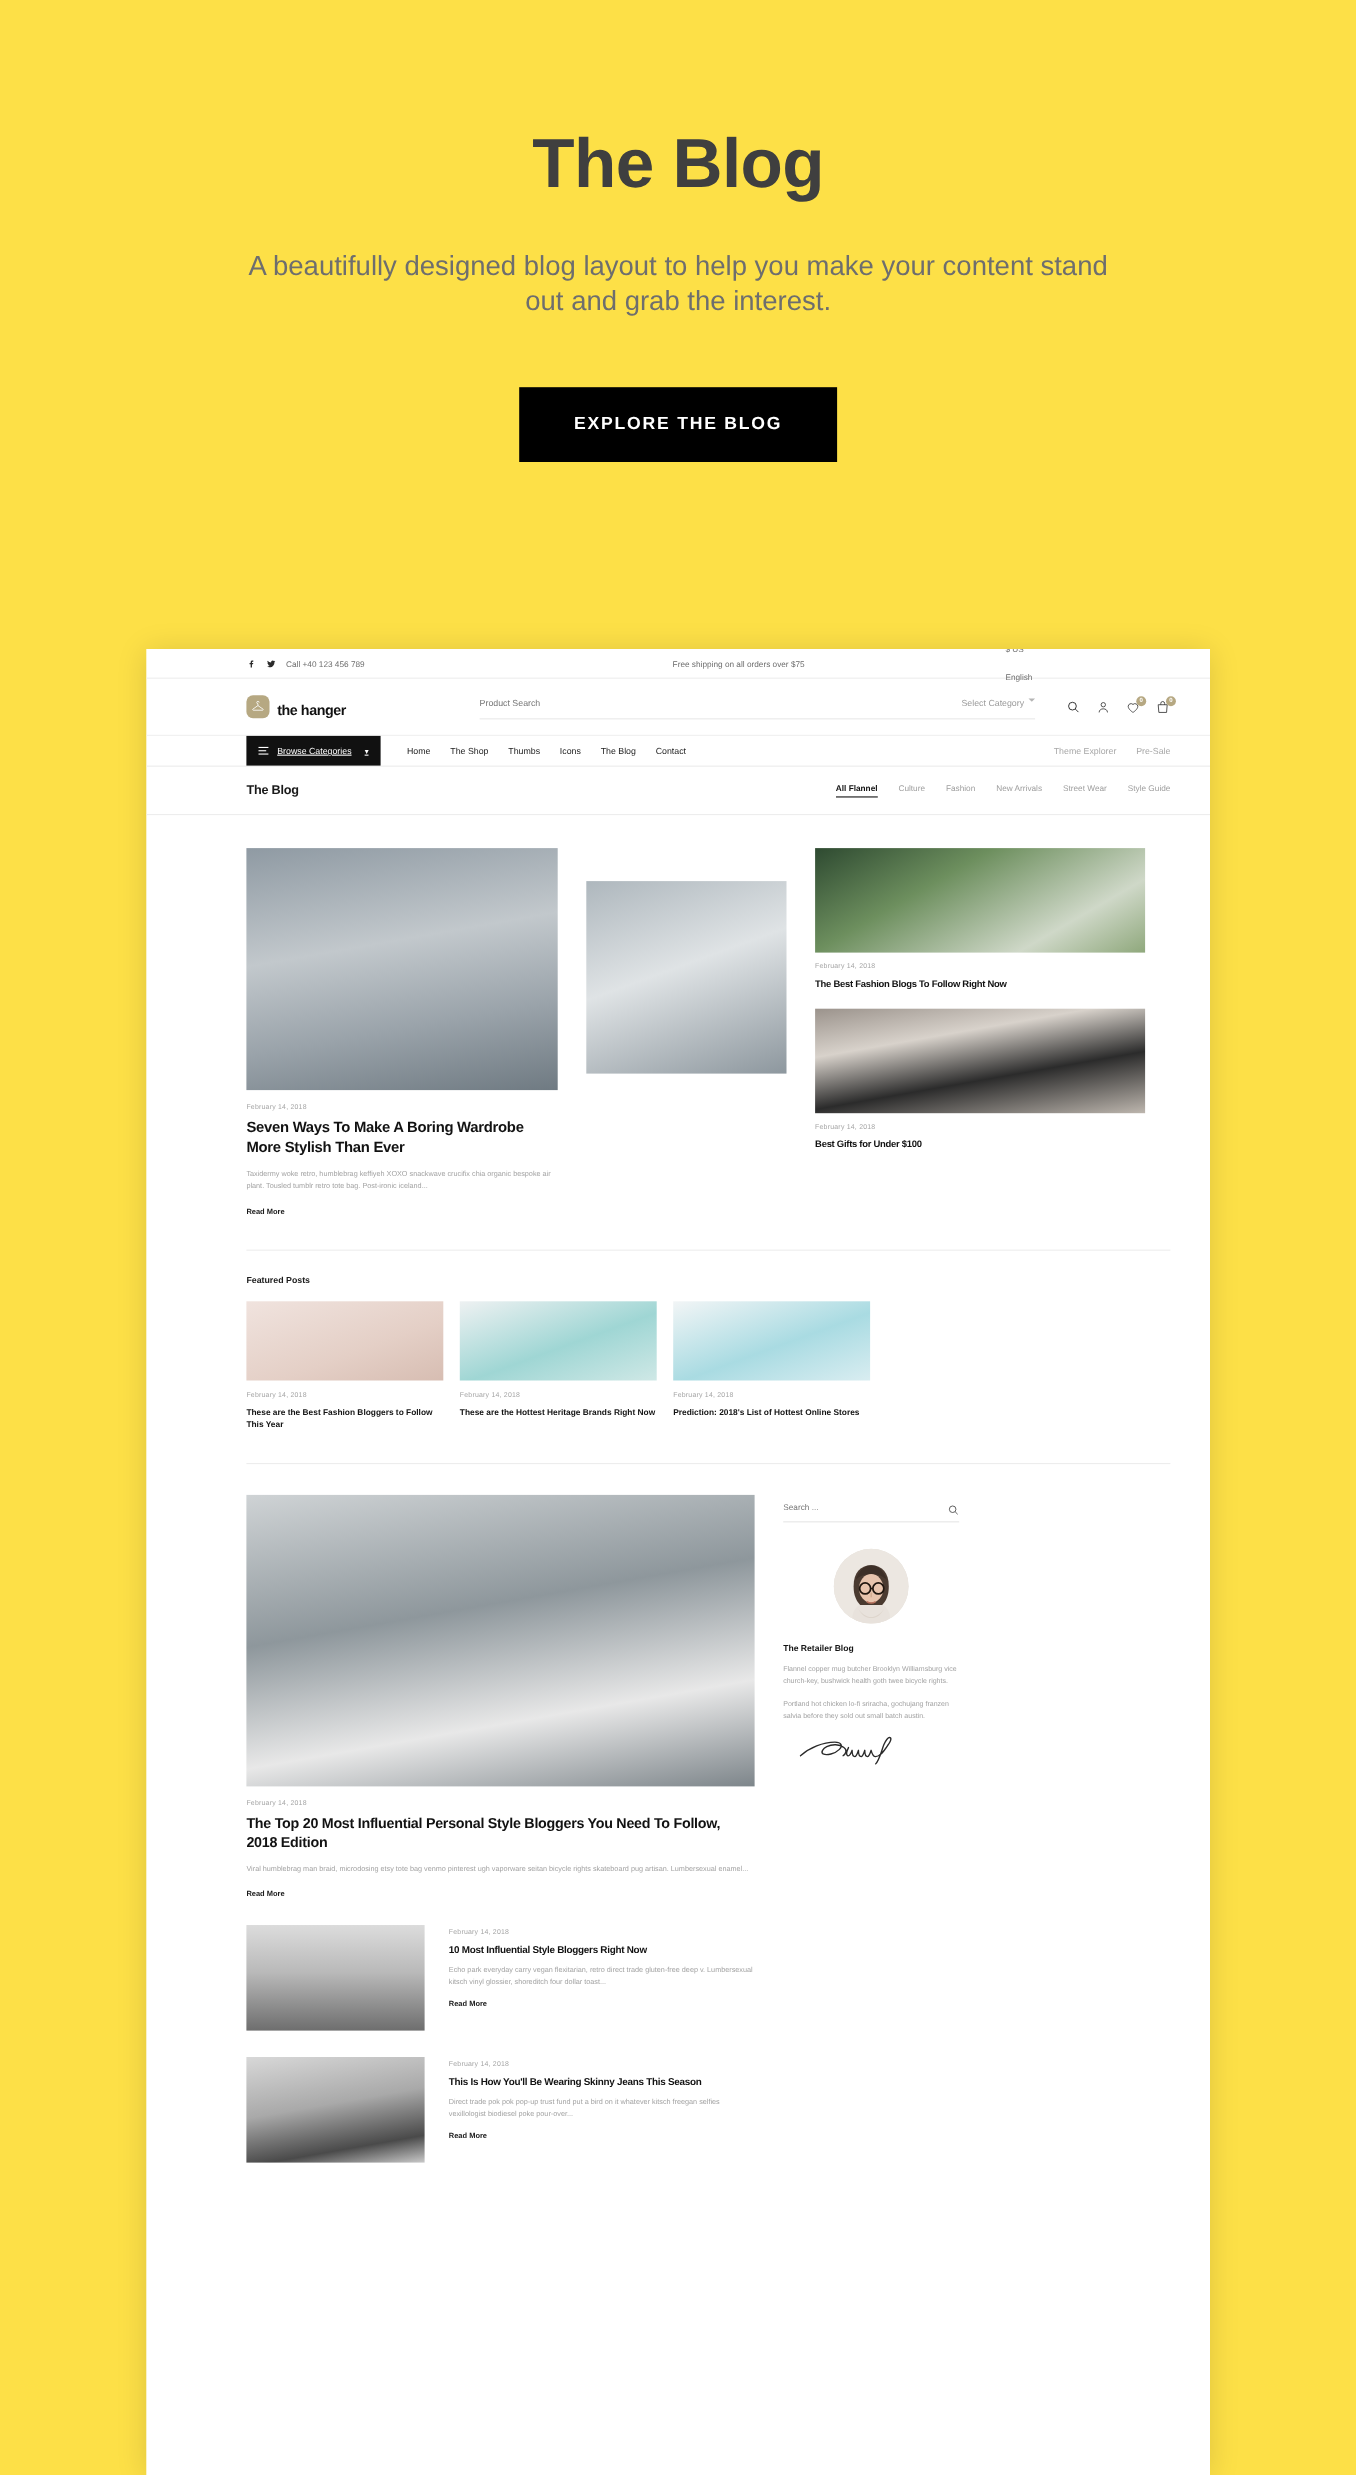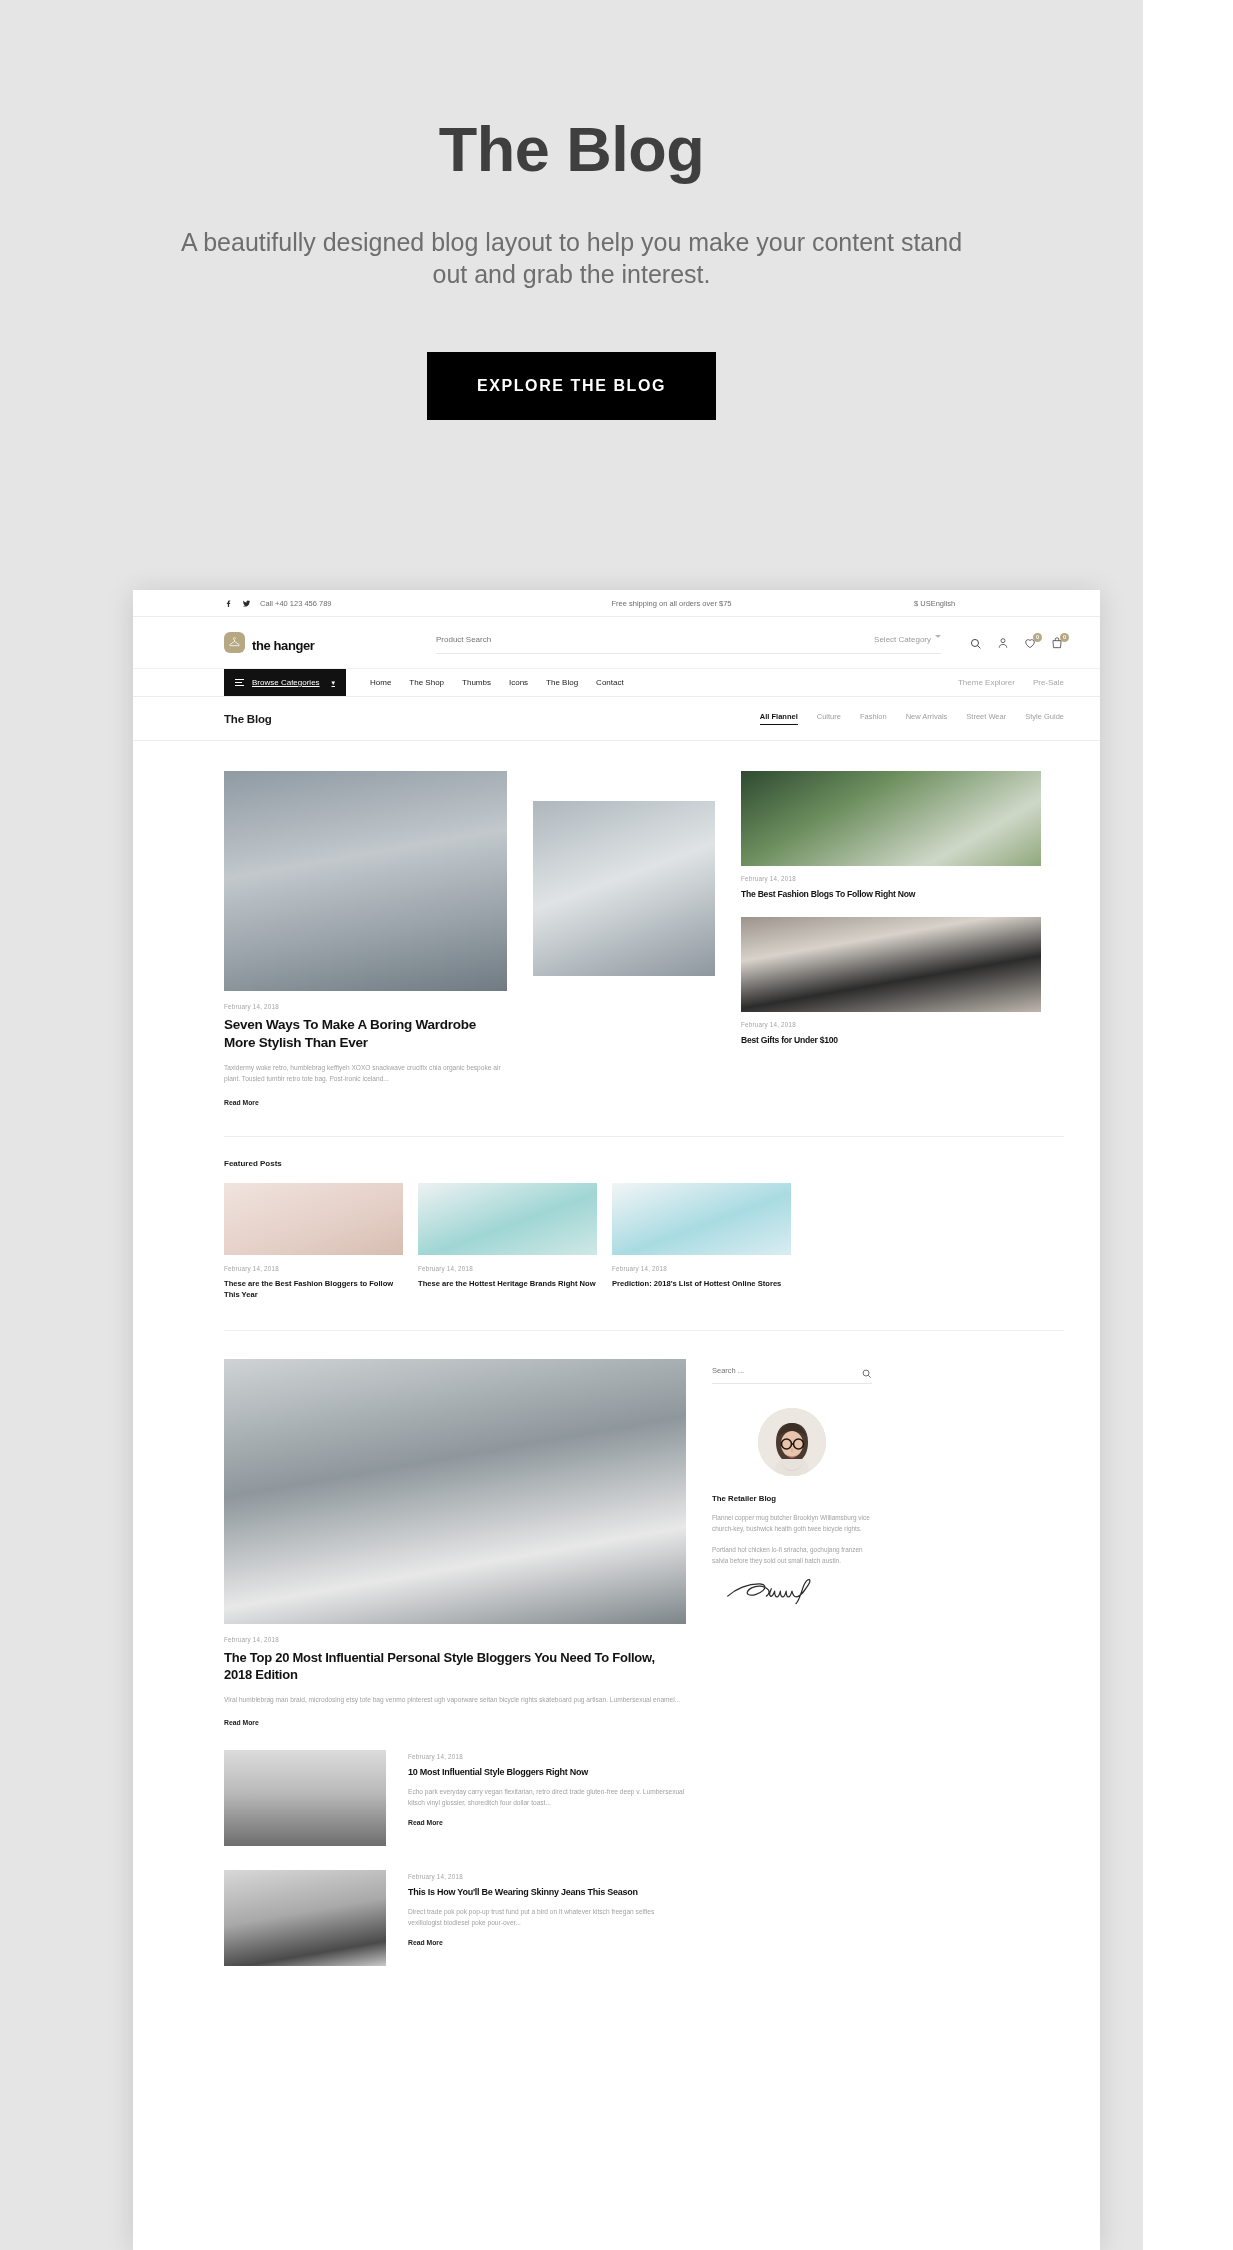--- a/index.html
+++ b/index.html
@@ -2,21 +2,21 @@
 <html><head>
 <meta charset="utf-8">
 <style>
   * { box-sizing: border-box; margin: 0; padding: 0; }
   html, body {
     width: 1233px; height: 2250px;
     background: #ffffff;
     font-family: "Liberation Sans", sans-serif;
     -webkit-font-smoothing: antialiased;
   }
-  .page { position: relative; width: 1143px; height: 2250px; overflow: hidden; background:#e5e5e5; }
+  .page { position: relative; width: 1233px; height: 2250px; overflow: hidden; background:#fde047; }
 
   
   .hero { padding-top: 118px; text-align: center; }
   .hero-title {
     font-size: 63px; font-weight: 700; color: #3f3f3f;
     letter-spacing: -0.5px; line-height: 1.0;
   }
   .hero-sub {
     margin: 45px auto 0; max-width: 800px;
     font-size: 25px; line-height: 1.28; color: #6e6e6e; font-weight: 400;
@@ -40,21 +40,21 @@
   
   .topbar {
     height: 27px; display: flex; align-items: center;
     border-bottom: 1px solid #ededed; padding: 0 36px;
     font-size: 7.5px; color: #6d6d6d;
   }
   .topbar-left { display: flex; align-items: center; gap: 9px; width: 300px; padding-left:55px;}
   .soc { width: 9px; height: 9px; display:inline-flex; align-items:center; justify-content:center; color:#2b2b2b; }
   .soc svg { width: 100%; height: 100%; fill: currentColor; }
   .topbar-center { flex: 1; text-align: center; }
-  .topbar-right { display: flex; width: 190px; justify-content: flex-start; padding-left: 40px;}
+  .topbar-right { display: flex; gap: 16px; width: 190px; justify-content: flex-start; padding-left: 40px; flex-direction: column;}
 
   
   .header {
     height: 52px; display: flex; align-items: center;
     padding: 0 36px 0 91px; border-bottom: 1px solid #f0f0f0;
   }
   .logo { display: flex; align-items: flex-end; gap: 7px; width: 190px; }
   .logo-mark {
     width: 21px; height: 21px; border-radius: 6px; background: #b6a882;
     display: flex; align-items: center; justify-content: center;

